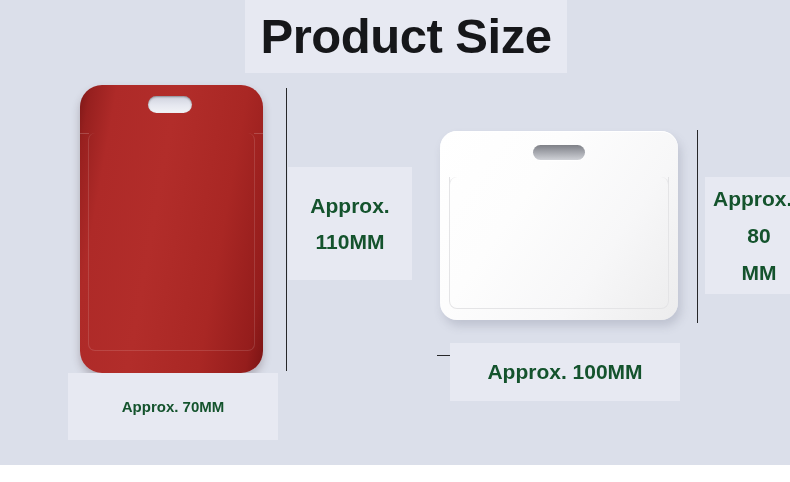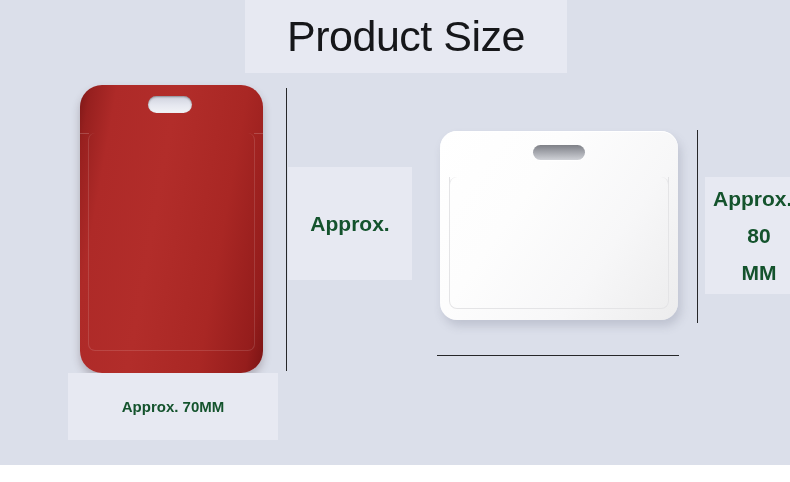--- a/index.html
+++ b/index.html
@@ -39,22 +39,22 @@
     background: #e7e9f2;
   }
   .title-text {
     position: absolute;
     left: 245px;
     top: 7px;
     width: 322px;
     height: 60px;
     line-height: 58px;
     text-align: center;
-    font-size: 43px;
-    font-weight: normal;
+    font-size: 49px;
+    font-weight: bold;
     color: #16171a;
     letter-spacing: -0.5px;
     white-space: nowrap;
   }
 
   
   .red-card {
     position: absolute;
     left: 80px;
     top: 85px;
@@ -256,26 +256,30 @@
     <div class="white-notch-right"></div>
     <div class="white-card-inner"></div>
   </div>
 
   <div class="rule-v rule-v-left"></div>
   <div class="rule-v rule-v-right"></div>
   <div class="rule-h rule-h-bottom"></div>
 
   <div class="plate plate-110">
     <span>Approx.</span>
+    <span>110MM</span>
   </div>
 
   <div class="plate plate-70">
     <span>Approx. 70MM</span>
   </div>
 
+  <div class="plate plate-100">
+    <span>Approx. 100MM</span>
+  </div>
 
   <div class="plate plate-80">
     <span class="line-approx">Approx.</span>
     <span class="line-num">80</span>
     <span class="line-unit">MM</span>
   </div>
 
 </div>
 
 </body></html>

